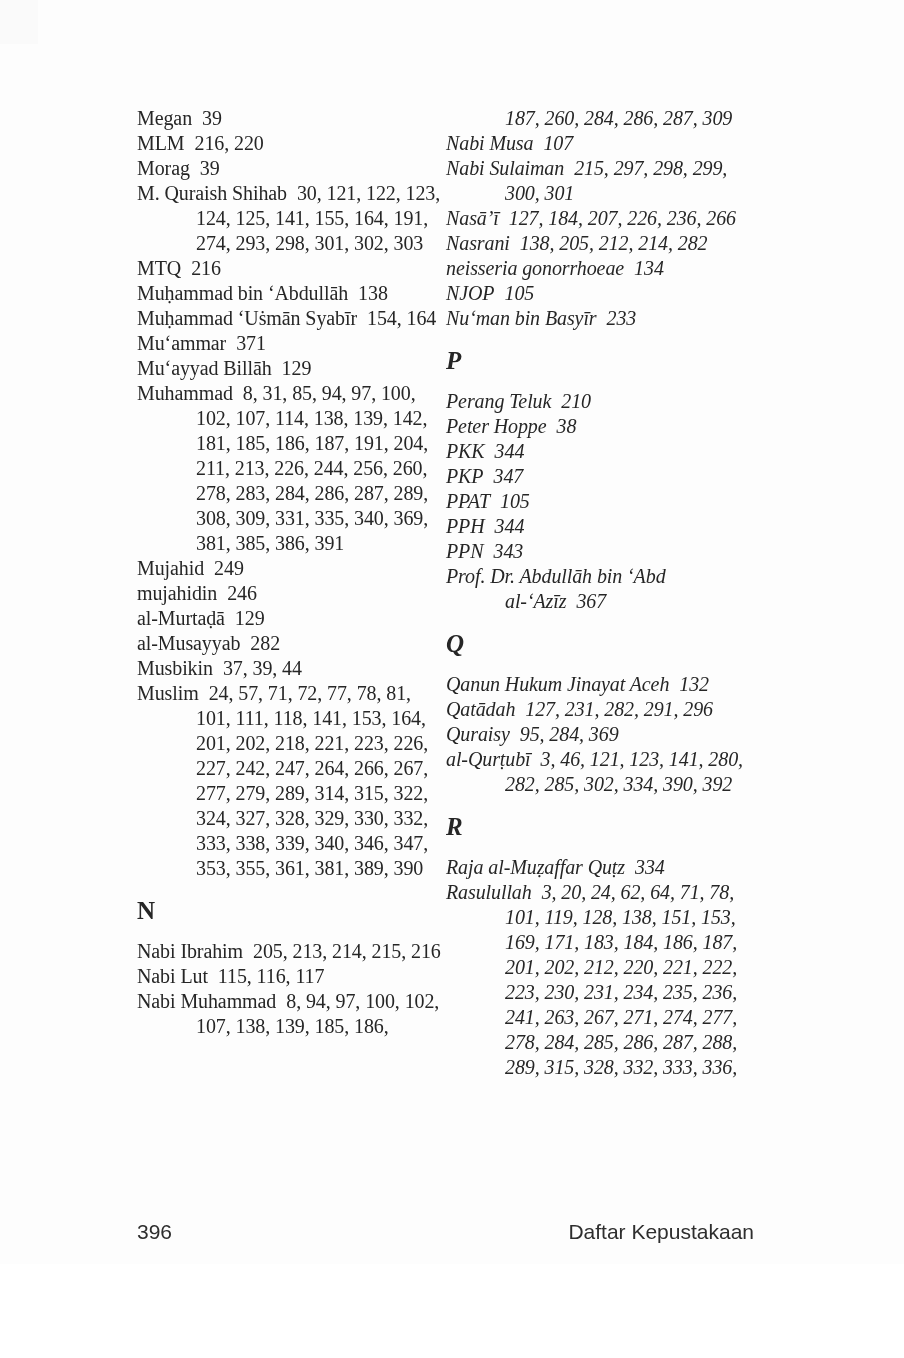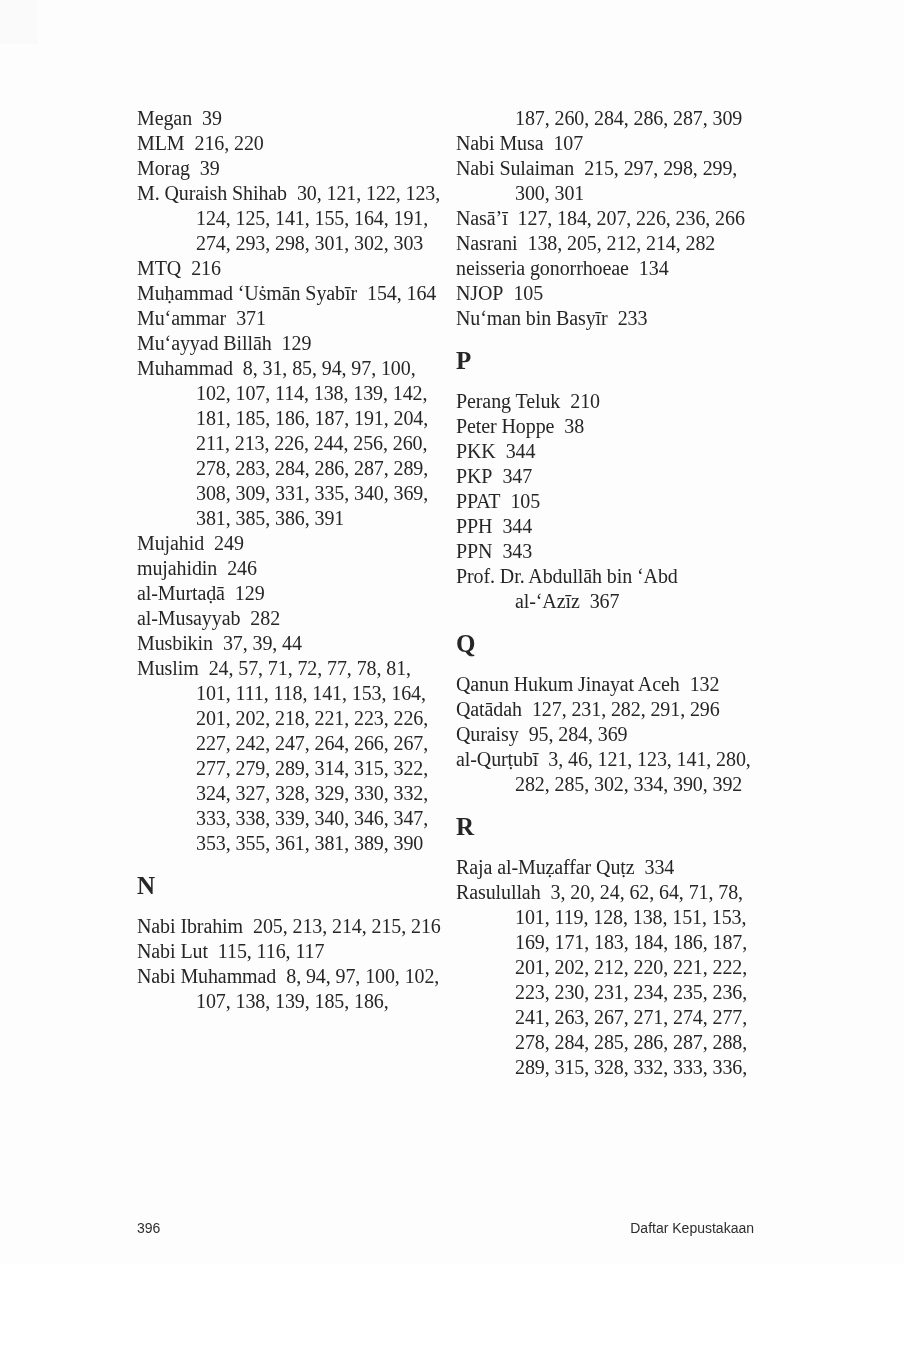--- a/index.html
+++ b/index.html
@@ -20,21 +20,21 @@
   }
   .column {
     position: absolute;
     top: 106px;
     width: 304px;
     font-size: 20px;
     line-height: 25px;
     letter-spacing: -0.1px;
   }
   .column.left  { left: 137px; }
-  .column.right { left: 456px; }
+  .column.right { left: 446px; font-style: italic; }
   .entry {
     padding-left: 59px;
     text-indent: -59px;
   }
   .entry.continuation {
     text-indent: 0;
   }
   .entry .term { margin-right: 10px; }
   .heading {
     font-weight: bold;
@@ -45,36 +45,37 @@
   }
   .footer {
     position: absolute;
     left: 137px;
     right: 150px;
     top: 1220px;
     display: flex;
     justify-content: space-between;
     align-items: baseline;
     font-family: "Liberation Sans", sans-serif;
-    font-size: 14px;
+    font-size: 21px;
     color: #2e2e2e;
   }
 </style>
 </head>
 <body>
 
 <div class="page">
   <div class="scan-corner"></div>
 
   <div class="column left" id="col-left">
       <div class="entry"><span class="term">Megan</span><span class="pages">39</span></div>
       <div class="entry"><span class="term">MLM</span><span class="pages">216, 220</span></div>
       <div class="entry"><span class="term">Morag</span><span class="pages">39</span></div>
       <div class="entry"><span class="term">M. Quraish Shihab</span><span class="pages">30, 121, 122, 123, 124, 125, 141, 155, 164, 191, 274, 293, 298, 301, 302, 303</span></div>
       <div class="entry"><span class="term">MTQ</span><span class="pages">216</span></div>
+      <div class="entry"><span class="term">Muḥammad bin ‘Abdullāh</span><span class="pages">138</span></div>
       <div class="entry"><span class="term">Muḥammad ‘Uṡmān Syabīr</span><span class="pages">154, 164</span></div>
       <div class="entry"><span class="term">Mu‘ammar</span><span class="pages">371</span></div>
       <div class="entry"><span class="term">Mu‘ayyad Billāh</span><span class="pages">129</span></div>
       <div class="entry"><span class="term">Muhammad</span><span class="pages">8, 31, 85, 94, 97, 100, 102, 107, 114, 138, 139, 142, 181, 185, 186, 187, 191, 204, 211, 213, 226, 244, 256, 260, 278, 283, 284, 286, 287, 289, 308, 309, 331, 335, 340, 369, 381, 385, 386, 391</span></div>
       <div class="entry"><span class="term">Mujahid</span><span class="pages">249</span></div>
       <div class="entry"><span class="term">mujahidin</span><span class="pages">246</span></div>
       <div class="entry"><span class="term">al-Murtaḍā</span><span class="pages">129</span></div>
       <div class="entry"><span class="term">al-Musayyab</span><span class="pages">282</span></div>
       <div class="entry"><span class="term">Musbikin</span><span class="pages">37, 39, 44</span></div>
       <div class="entry"><span class="term">Muslim</span><span class="pages">24, 57, 71, 72, 77, 78, 81, 101, 111, 118, 141, 153, 164, 201, 202, 218, 221, 223, 226, 227, 242, 247, 264, 266, 267, 277, 279, 289, 314, 315, 322, 324, 327, 328, 329, 330, 332, 333, 338, 339, 340, 346, 347, 353, 355, 361, 381, 389, 390</span></div>

